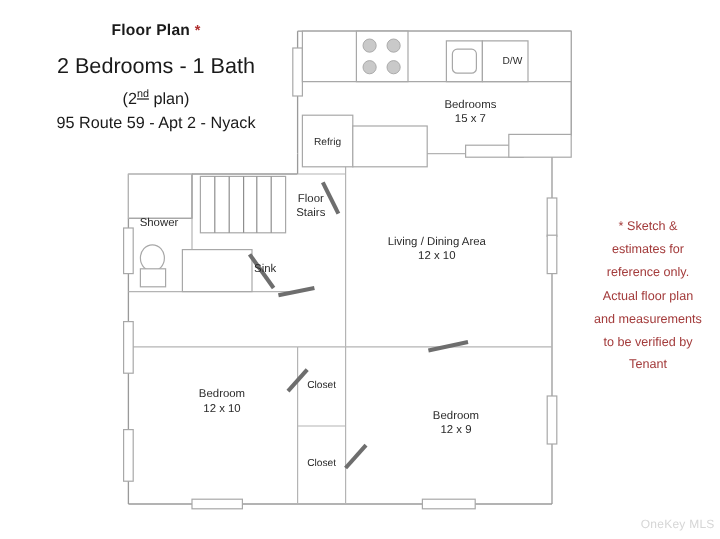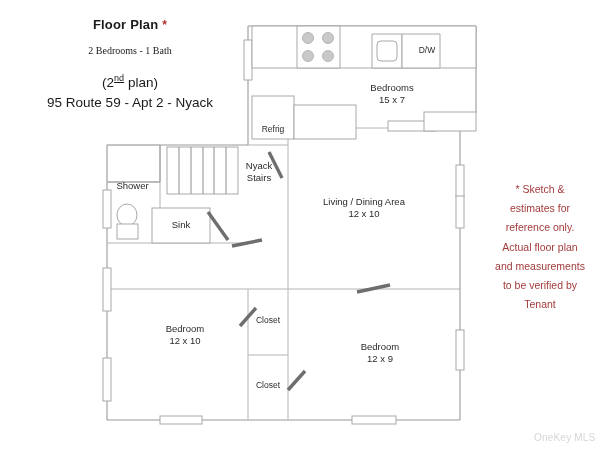--- a/index.html
+++ b/index.html
@@ -31,22 +31,21 @@
     font-weight: bold;
     letter-spacing: .2px;
   }
   #hdr-title .ast {
     color: #b03030;
     font-size: 12px;
     font-weight: bold;
   }
   #hdr-line2 {
     left: 0; top: 45px; width: 260px;
-    font-size: 10px;
-    font-family: Liberation Serif, serif;
+    font-size: 18px;
   }
   #hdr-line3 {
     left: 0; top: 73px; width: 260px;
     font-size: 13.5px;
   }
   #hdr-line3 sup { font-size: 9px; text-decoration: underline; }
   #hdr-line4 {
     left: 0; top: 95px; width: 260px;
     font-size: 13.5px;
   }
@@ -251,28 +250,28 @@
   <div class="rm-label" style="left:140px; top:323px; width:90px;">
     <div>Bedroom</div>
     <div>12 x 10</div>
   </div>
 
   <div class="rm-label" style="left:335px; top:341px; width:90px;">
     <div>Bedroom</div>
     <div>12 x 9</div>
   </div>
 
-  <div class="fx-label" style="left:252px; top:113px; width:42px;margin-top:11px;">Refrig</div>
+  <div class="fx-label" style="left:252px; top:113px; width:42px;">Refrig</div>
   <div class="fx-label" style="left:402px; top:45px;  width:50px;">D/W</div>
   <div class="fx-label" style="left:107px; top:180px; width:51px; font-size:9.5px;">Shower</div>
-  <div class="fx-label" style="left:152px; top:219px; width:58px; font-size:9.5px;">Sink</div>
+  <div class="fx-label" style="left:152px; top:219px; width:58px; font-size:9.5px;padding-left:40px;">Sink</div>
   <div class="fx-label" style="left:248px; top:315px; width:40px;">Closet</div>
   <div class="fx-label" style="left:248px; top:380px; width:40px;">Closet</div>
   <div class="rm-label" style="left:238px; top:160px; width:42px; text-align:center;">
-    <div>Nyack</div>
+    <div>Floor</div>
     <div>Stairs</div>
   </div>
 
   <div id="disclaimer">
     <div>* Sketch &amp;</div>
     <div>estimates for</div>
     <div>reference only.</div>
     <div>Actual floor plan</div>
     <div>and measurements</div>
     <div>to be verified by</div>

